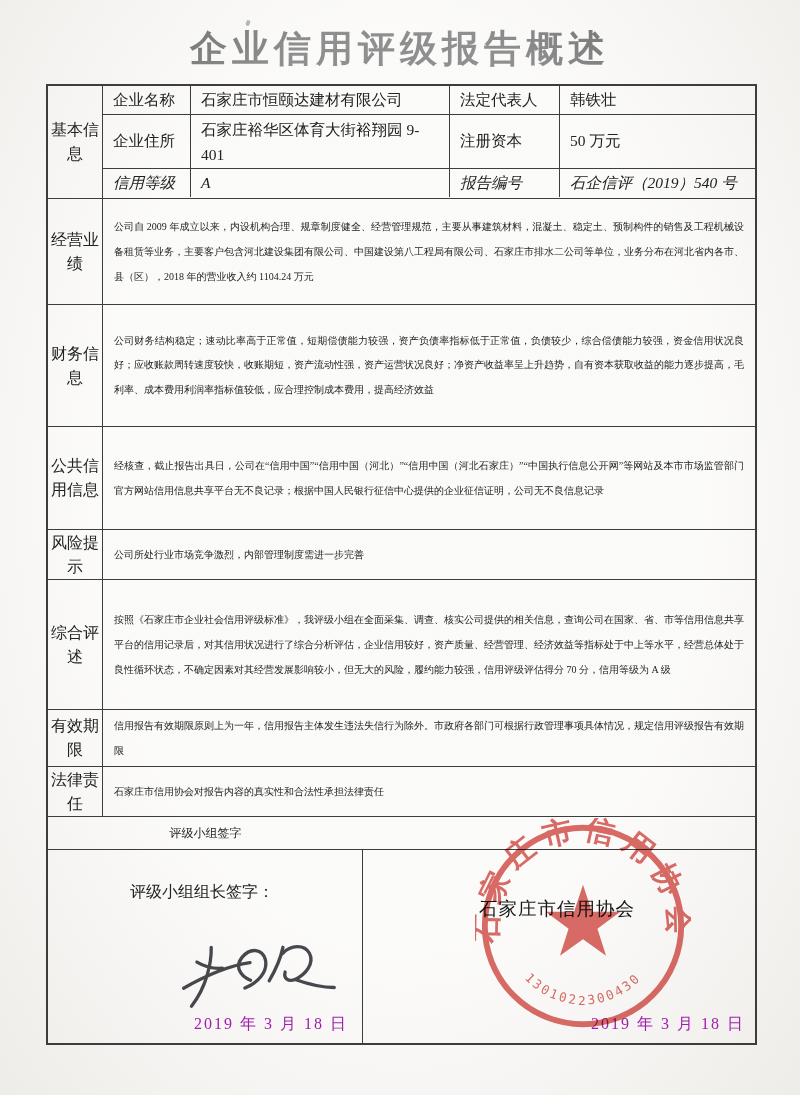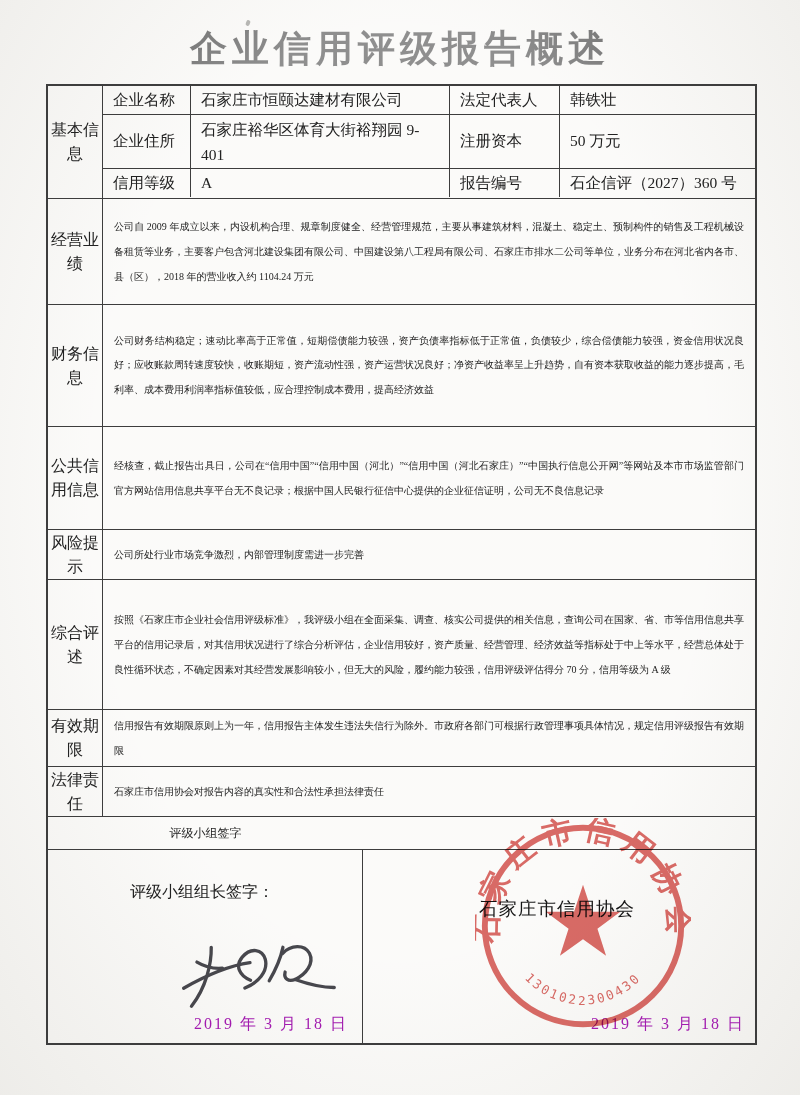--- a/index.html
+++ b/index.html
@@ -54,21 +54,21 @@
     padding:4px 11px;
   }
   .content-cell p {
     font-size:10px; line-height:25px;
     text-align:justify;
     color:#222;
   }
 
   .subcol { flex:1; display:flex; flex-direction:column; }
   .subrow { display:flex; border-bottom:1.5px solid #3d3d3d; }
-  .subrow:last-child { border-bottom:none; }
+  .subrow:last-child { border-bottom:none;font-style:italic; }
   .fcell {
     display:flex; align-items:center;
     font-size:15.5px; padding:4px 10px; color:#222;
   }
   .w-field1 { width:88px; flex:0 0 88px; }
   .w-val1   { width:259px; flex:0 0 259px; }
   .w-field2 { width:110px; flex:0 0 110px; }
   .w-val2   { flex:1; }
 
   .sig-header-row { height:33px; }
@@ -120,21 +120,21 @@
       <div class="subrow" style="height:54px">
         <div class="cell fcell w-field1">企业住所</div>
         <div class="cell fcell w-val1" style="line-height:25px">石家庄裕华区体育大街裕翔园 9-401</div>
         <div class="cell fcell w-field2">注册资本</div>
         <div class="cell fcell w-val2">50 万元</div>
       </div>
       <div class="subrow" style="height:28px">
         <div class="cell fcell w-field1">信用等级</div>
         <div class="cell fcell w-val1">A</div>
         <div class="cell fcell w-field2">报告编号</div>
-        <div class="cell fcell w-val2">石企信评（2027）360 号</div>
+        <div class="cell fcell w-val2">石企信评（2019）540 号</div>
       </div>
     </div>
   </div>
 
   <div class="row" style="height:106px">
     <div class="cell label-cell">经营业绩</div>
     <div class="cell content-cell">
       <p>公司自 2009 年成立以来，内设机构合理、规章制度健全、经营管理规范，主要从事建筑材料，混凝土、稳定土、预制构件的销售及工程机械设备租赁等业务，主要客户包含河北建设集团有限公司、中国建设第八工程局有限公司、石家庄市排水二公司等单位，业务分布在河北省内各市、县（区），2018 年的营业收入约 1104.24 万元</p>
     </div>
   </div>

